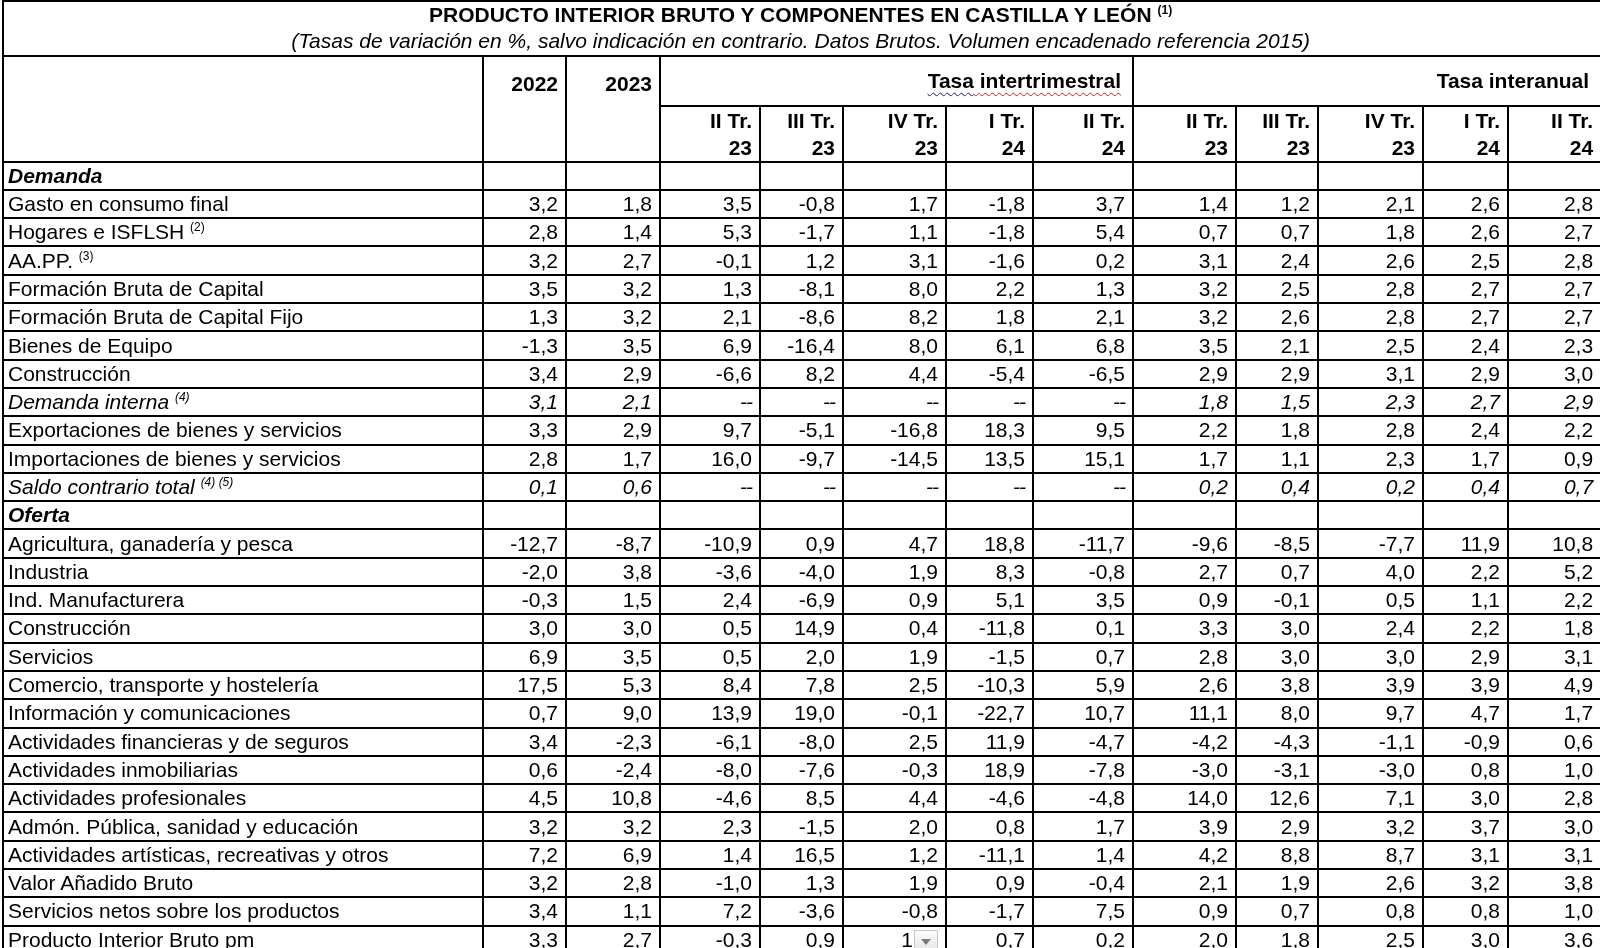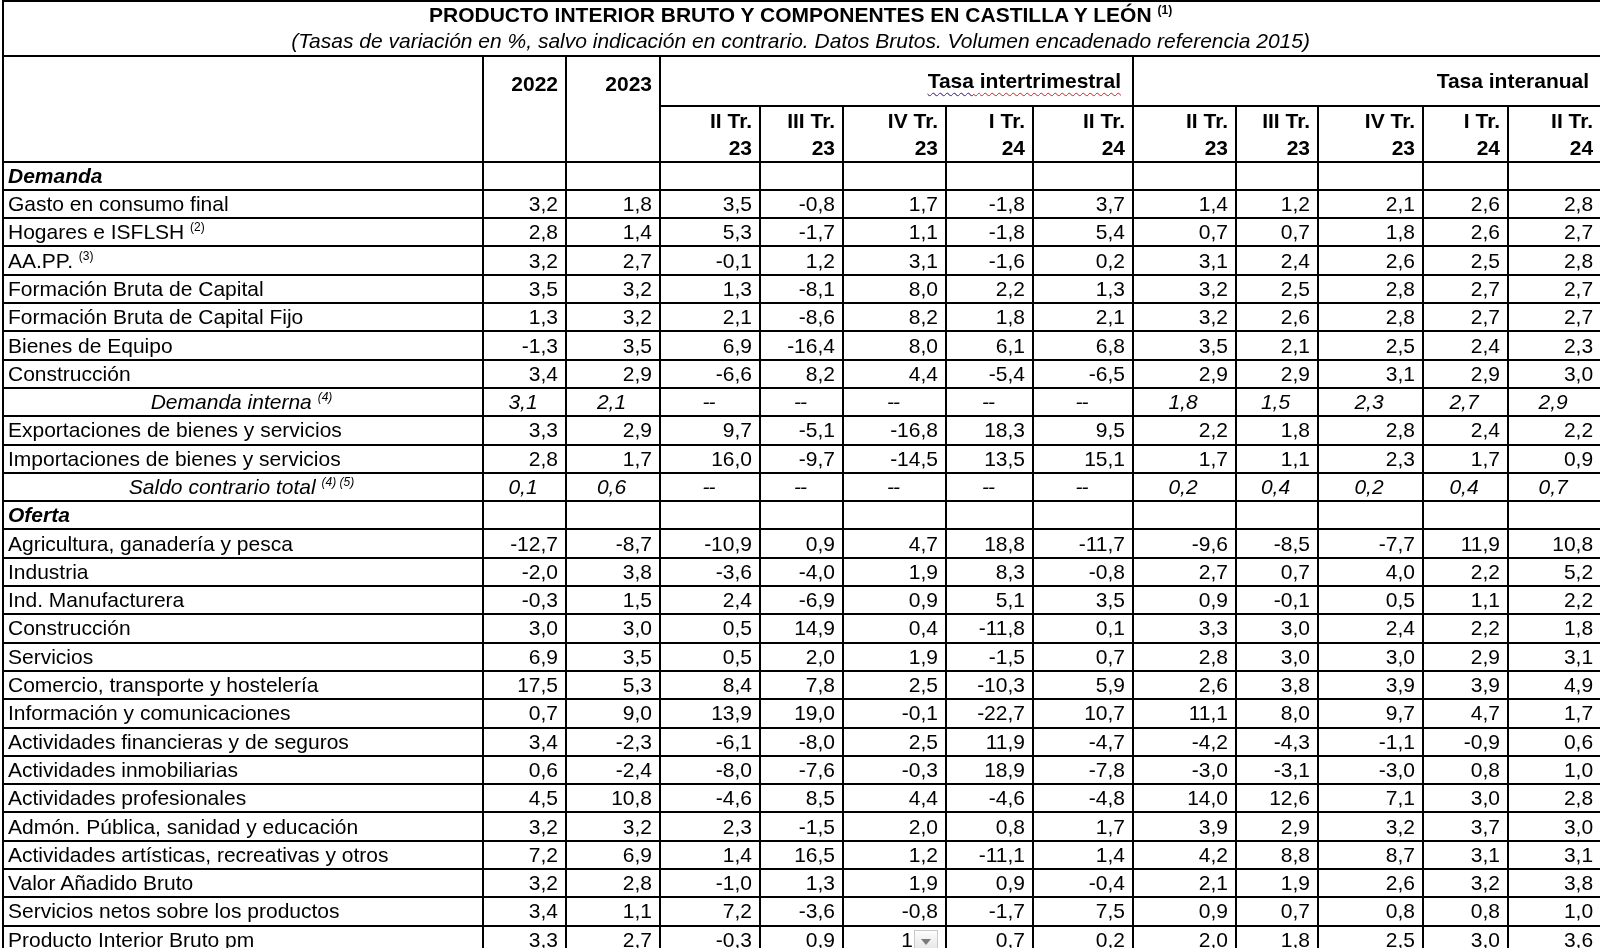--- a/index.html
+++ b/index.html
@@ -52,21 +52,21 @@
     }
     .grp-inter-label .first-word { text-decoration: underline wavy #3b5fc8; text-decoration-thickness: 1px; text-underline-offset: 4px; }
     .hdr .yr { text-align: right; vertical-align: top; padding-top: 14px; }
     .hdr .q { text-align: right; line-height: 27px; height: 54px; }
     .hdr .q span { display: block; }
     td.num { text-align: right; }
     td.lbl { text-align: left; }
     td.indent1 { padding-left: 30px; }
     td.indent2 { padding-left: 42px; }
     tr.section td.lbl { font-weight: bold; font-style: italic; }
-    tr.italic td { font-style: italic; text-align: center; }
+    tr.italic td { font-style: italic; }
     tr.bold td { font-weight: normal; }
     td.dash { text-align: right; letter-spacing: -1px; font-size: 16px; }
     .dropdown {
       display: inline-block;
       width: 22px; height: 20px;
       background: linear-gradient(#fdfdfd, #e4e4e4);
       border: 1px solid #c9c9c9;
       vertical-align: middle;
       position: relative;
       margin-left: 1px;

